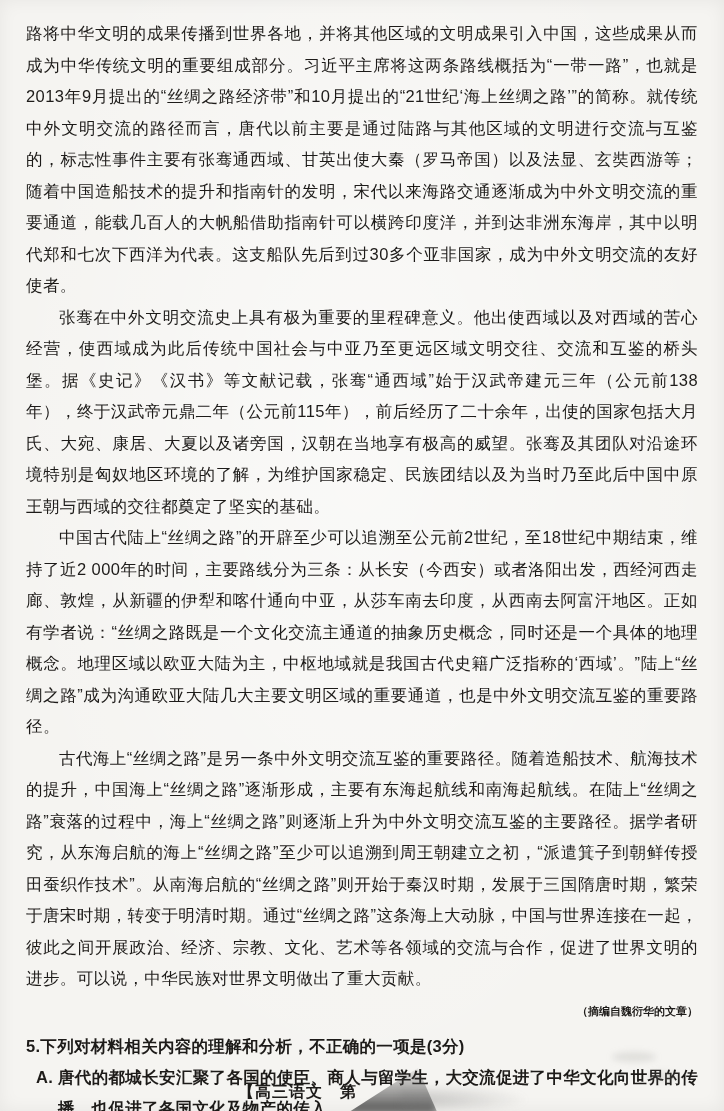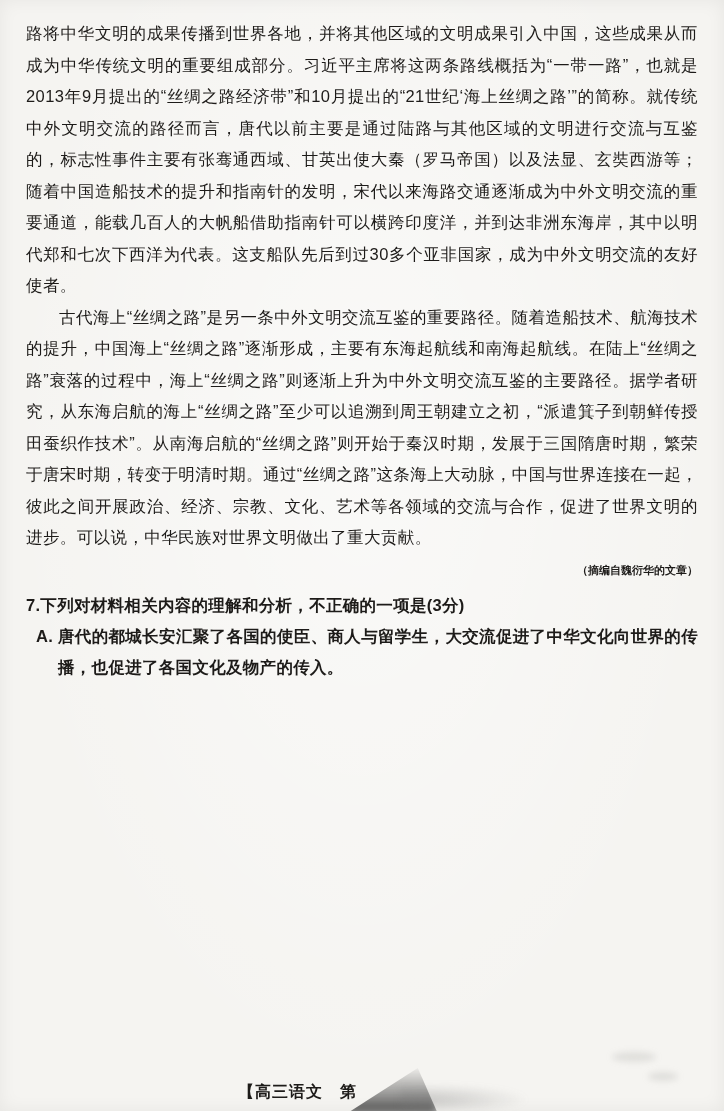--- a/index.html
+++ b/index.html
@@ -86,25 +86,27 @@
   .smudge-1{left:612px;top:1052px;width:44px;height:10px;}
   .smudge-2{left:648px;top:1072px;width:30px;height:9px;}
 </style>
 </head>
 <body>
 
 <div class="page">
   <div class="content">
 
     <p class="para">路将中华文明的成果传播到世界各地，并将其他区域的文明成果引入中国，这些成果从而成为中华传统文明的重要组成部分。习近平主席将这两条路线概括为“一带一路”，也就是2013年9月提出的“丝绸之路经济带”和10月提出的“21世纪‘海上丝绸之路’”的简称。就传统中外文明交流的路径而言，唐代以前主要是通过陆路与其他区域的文明进行交流与互鉴的，标志性事件主要有张骞通西域、甘英出使大秦（罗马帝国）以及法显、玄奘西游等；随着中国造船技术的提升和指南针的发明，宋代以来海路交通逐渐成为中外文明交流的重要通道，能载几百人的大帆船借助指南针可以横跨印度洋，并到达非洲东海岸，其中以明代郑和七次下西洋为代表。这支船队先后到过30多个亚非国家，成为中外文明交流的友好使者。</p>
+    <p class="para indent">张骞在中外文明交流史上具有极为重要的里程碑意义。他出使西域以及对西域的苦心经营，使西域成为此后传统中国社会与中亚乃至更远区域文明交往、交流和互鉴的桥头堡。据《史记》《汉书》等文献记载，张骞“通西域”始于汉武帝建元三年（公元前138年），终于汉武帝元鼎二年（公元前115年），前后经历了二十余年，出使的国家包括大月氏、大宛、康居、大夏以及诸旁国，汉朝在当地享有极高的威望。张骞及其团队对沿途环境特别是匈奴地区环境的了解，为维护国家稳定、民族团结以及为当时乃至此后中国中原王朝与西域的交往都奠定了坚实的基础。</p>
+    <p class="para indent">中国古代陆上“丝绸之路”的开辟至少可以追溯至公元前2世纪，至18世纪中期结束，维持了近2 000年的时间，主要路线分为三条：从长安（今西安）或者洛阳出发，西经河西走廊、敦煌，从新疆的伊犁和喀什通向中亚，从莎车南去印度，从西南去阿富汗地区。正如有学者说：“丝绸之路既是一个文化交流主通道的抽象历史概念，同时还是一个具体的地理概念。地理区域以欧亚大陆为主，中枢地域就是我国古代史籍广泛指称的‘西域’。”陆上“丝绸之路”成为沟通欧亚大陆几大主要文明区域的重要通道，也是中外文明交流互鉴的重要路径。</p>
     <p class="para indent">古代海上“丝绸之路”是另一条中外文明交流互鉴的重要路径。随着造船技术、航海技术的提升，中国海上“丝绸之路”逐渐形成，主要有东海起航线和南海起航线。在陆上“丝绸之路”衰落的过程中，海上“丝绸之路”则逐渐上升为中外文明交流互鉴的主要路径。据学者研究，从东海启航的海上“丝绸之路”至少可以追溯到周王朝建立之初，“派遣箕子到朝鲜传授田蚕织作技术”。从南海启航的“丝绸之路”则开始于秦汉时期，发展于三国隋唐时期，繁荣于唐宋时期，转变于明清时期。通过“丝绸之路”这条海上大动脉，中国与世界连接在一起，彼此之间开展政治、经济、宗教、文化、艺术等各领域的交流与合作，促进了世界文明的进步。可以说，中华民族对世界文明做出了重大贡献。</p>
 
     <p class="attribution">（摘编自魏衍华的文章）</p>
 
-    <p class="question-stem">7.下列对材料相关内容的理解和分析，不正确的一项是(3分)</p>
+    <p class="question-stem">5.下列对材料相关内容的理解和分析，不正确的一项是(3分)</p>
 
     <div class="options">
       <div class="opt">
         <span class="opt-label">A.</span>
         <span class="opt-text">唐代的都城长安汇聚了各国的使臣、商人与留学生，大交流促进了中华文化向世界的传播，也促进了各国文化及物产的传入。</span>
       </div>
 
     </div>
   </div>
 

